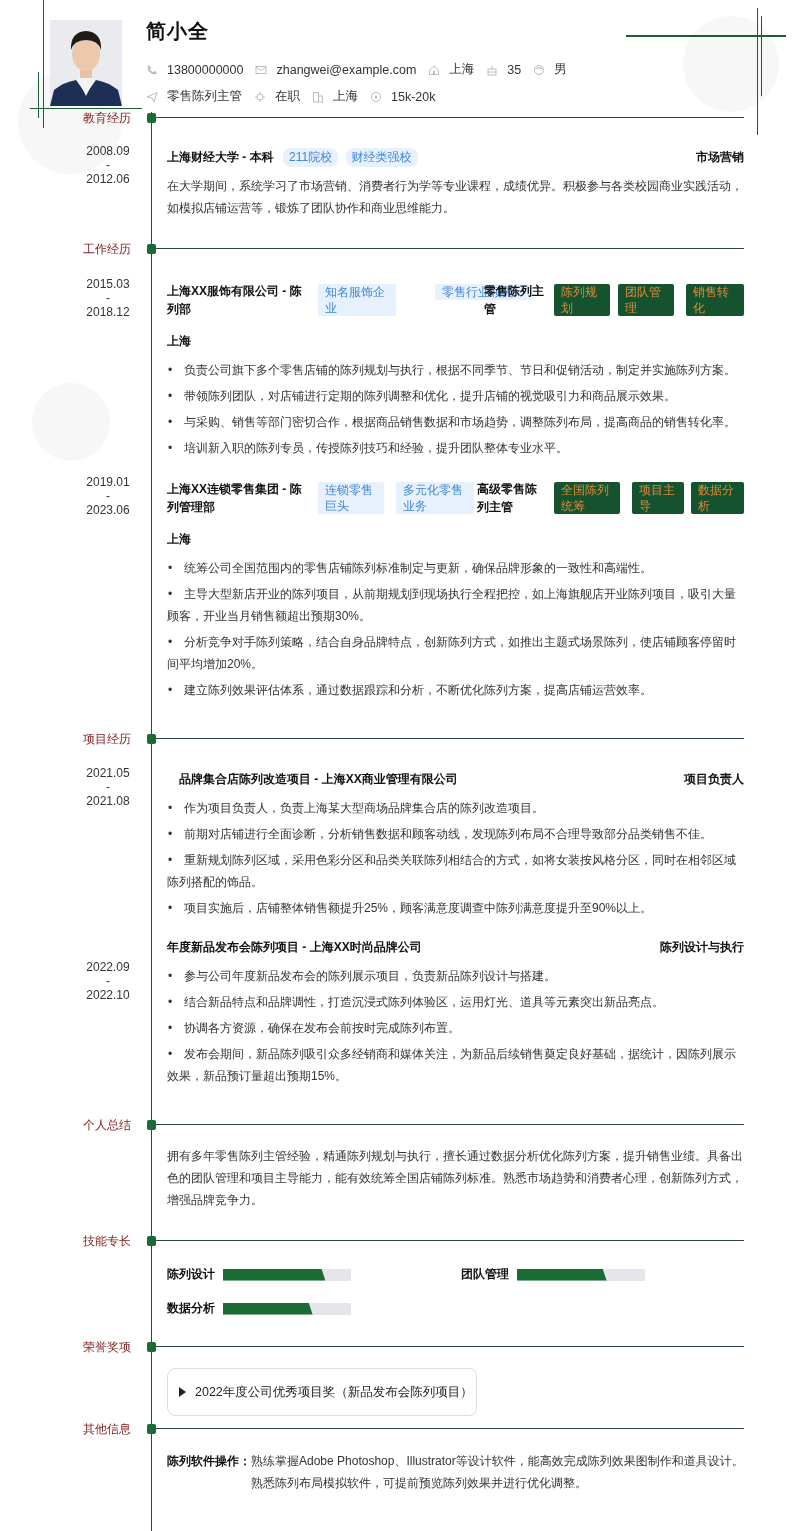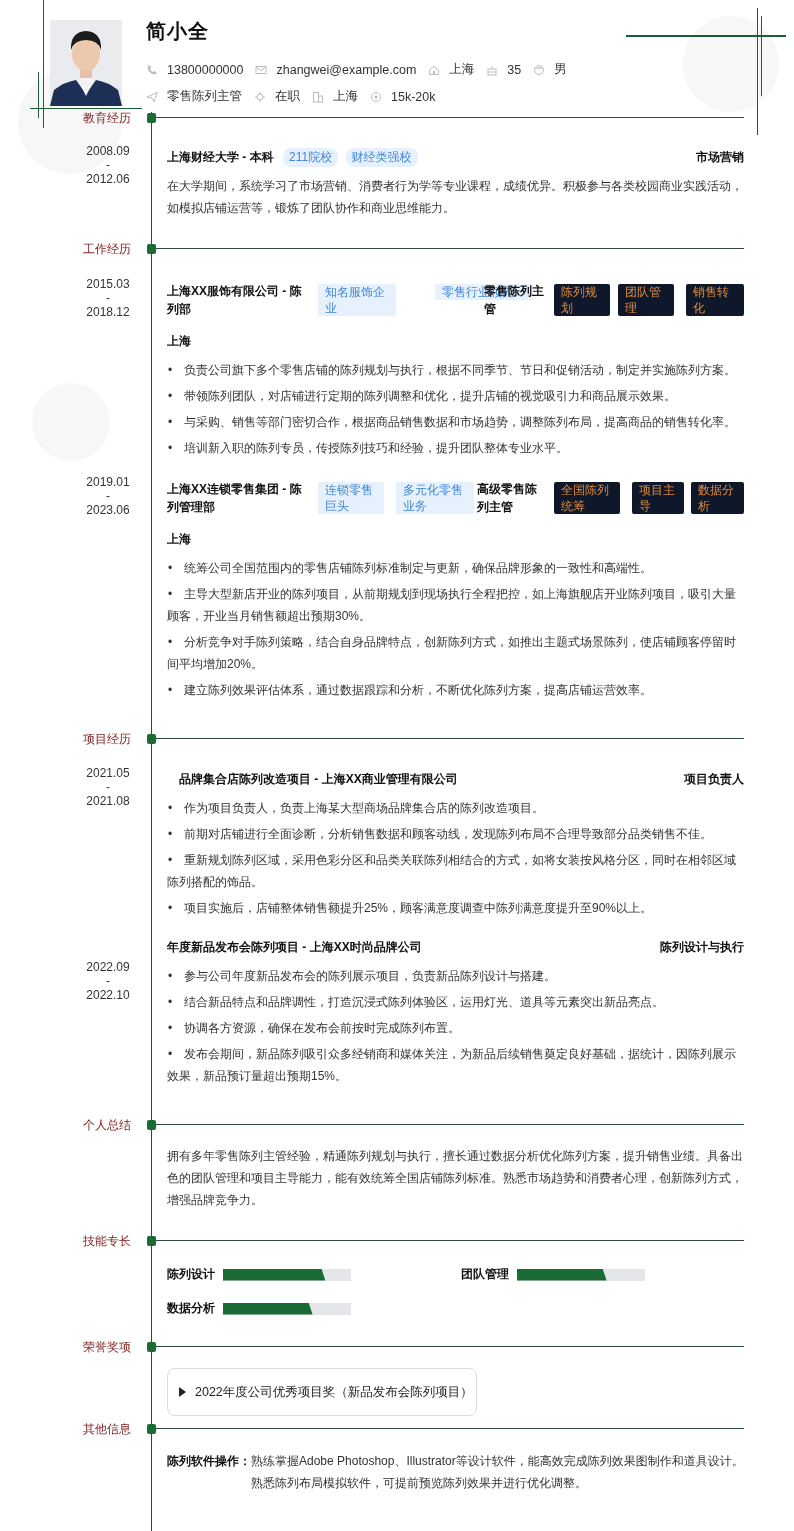--- a/index.html
+++ b/index.html
@@ -36,21 +36,21 @@
 
     .para { position: absolute; left: 167px; width: 577px; font-size: 12px; line-height: 22px; color: #333; }
     ul.bullets { position: absolute; left: 167px; width: 577px; list-style: none; font-size: 12px; color: #333; }
     ul.bullets li { line-height: 22px; margin-bottom: 4px; }
     ul.bullets li::before { content: "•"; display: inline-block; width: 16px; color: #333; padding-left: 1px; }
 
     .work-row { position: absolute; left: 167px; width: 577px; height: 36px; }
     .wcol { position: absolute; top: 0; font-size: 12px; line-height: 18px; }
     .wtag { position: absolute; top: 2px; font-size: 12px; line-height: 16px; padding: 0 7px; border-radius: 2px; }
     .wtag.blue { background: #e6f1fd; color: #3f86d6; }
-    .wtag.orange { background: #0f172a; color: #e08b3c; }
+    .wtag.orange { background: #14532d; color: #e08b3c; }
 
     .loc { position: absolute; left: 167px; font-size: 12px; font-weight: bold; color: #111; }
 
     .skill { position: absolute; display: flex; align-items: center; font-size: 12px; font-weight: bold; color: #111; }
     .skill-label { width: 56px; }
     .skill-bar { width: 128px; height: 12px; background: #e5e6ea; position: relative; overflow: hidden; }
     .skill-fill { position: absolute; left: 0; top: 0; height: 12px; background: #1b6b34; clip-path: polygon(0 0, calc(100% - 4px) 0, 100% 100%, 0 100%); }
 
     .award { position: absolute; left: 167px; top: 1368px; width: 310px; height: 48px; border: 1px solid #dcdcdc; border-radius: 8px; display: flex; align-items: center; padding-left: 11px; font-size: 12.5px; color: #222; }
     .award-arrow { width: 0; height: 0; border-left: 7px solid #222; border-top: 5px solid transparent; border-bottom: 5px solid transparent; margin-right: 9px; }

